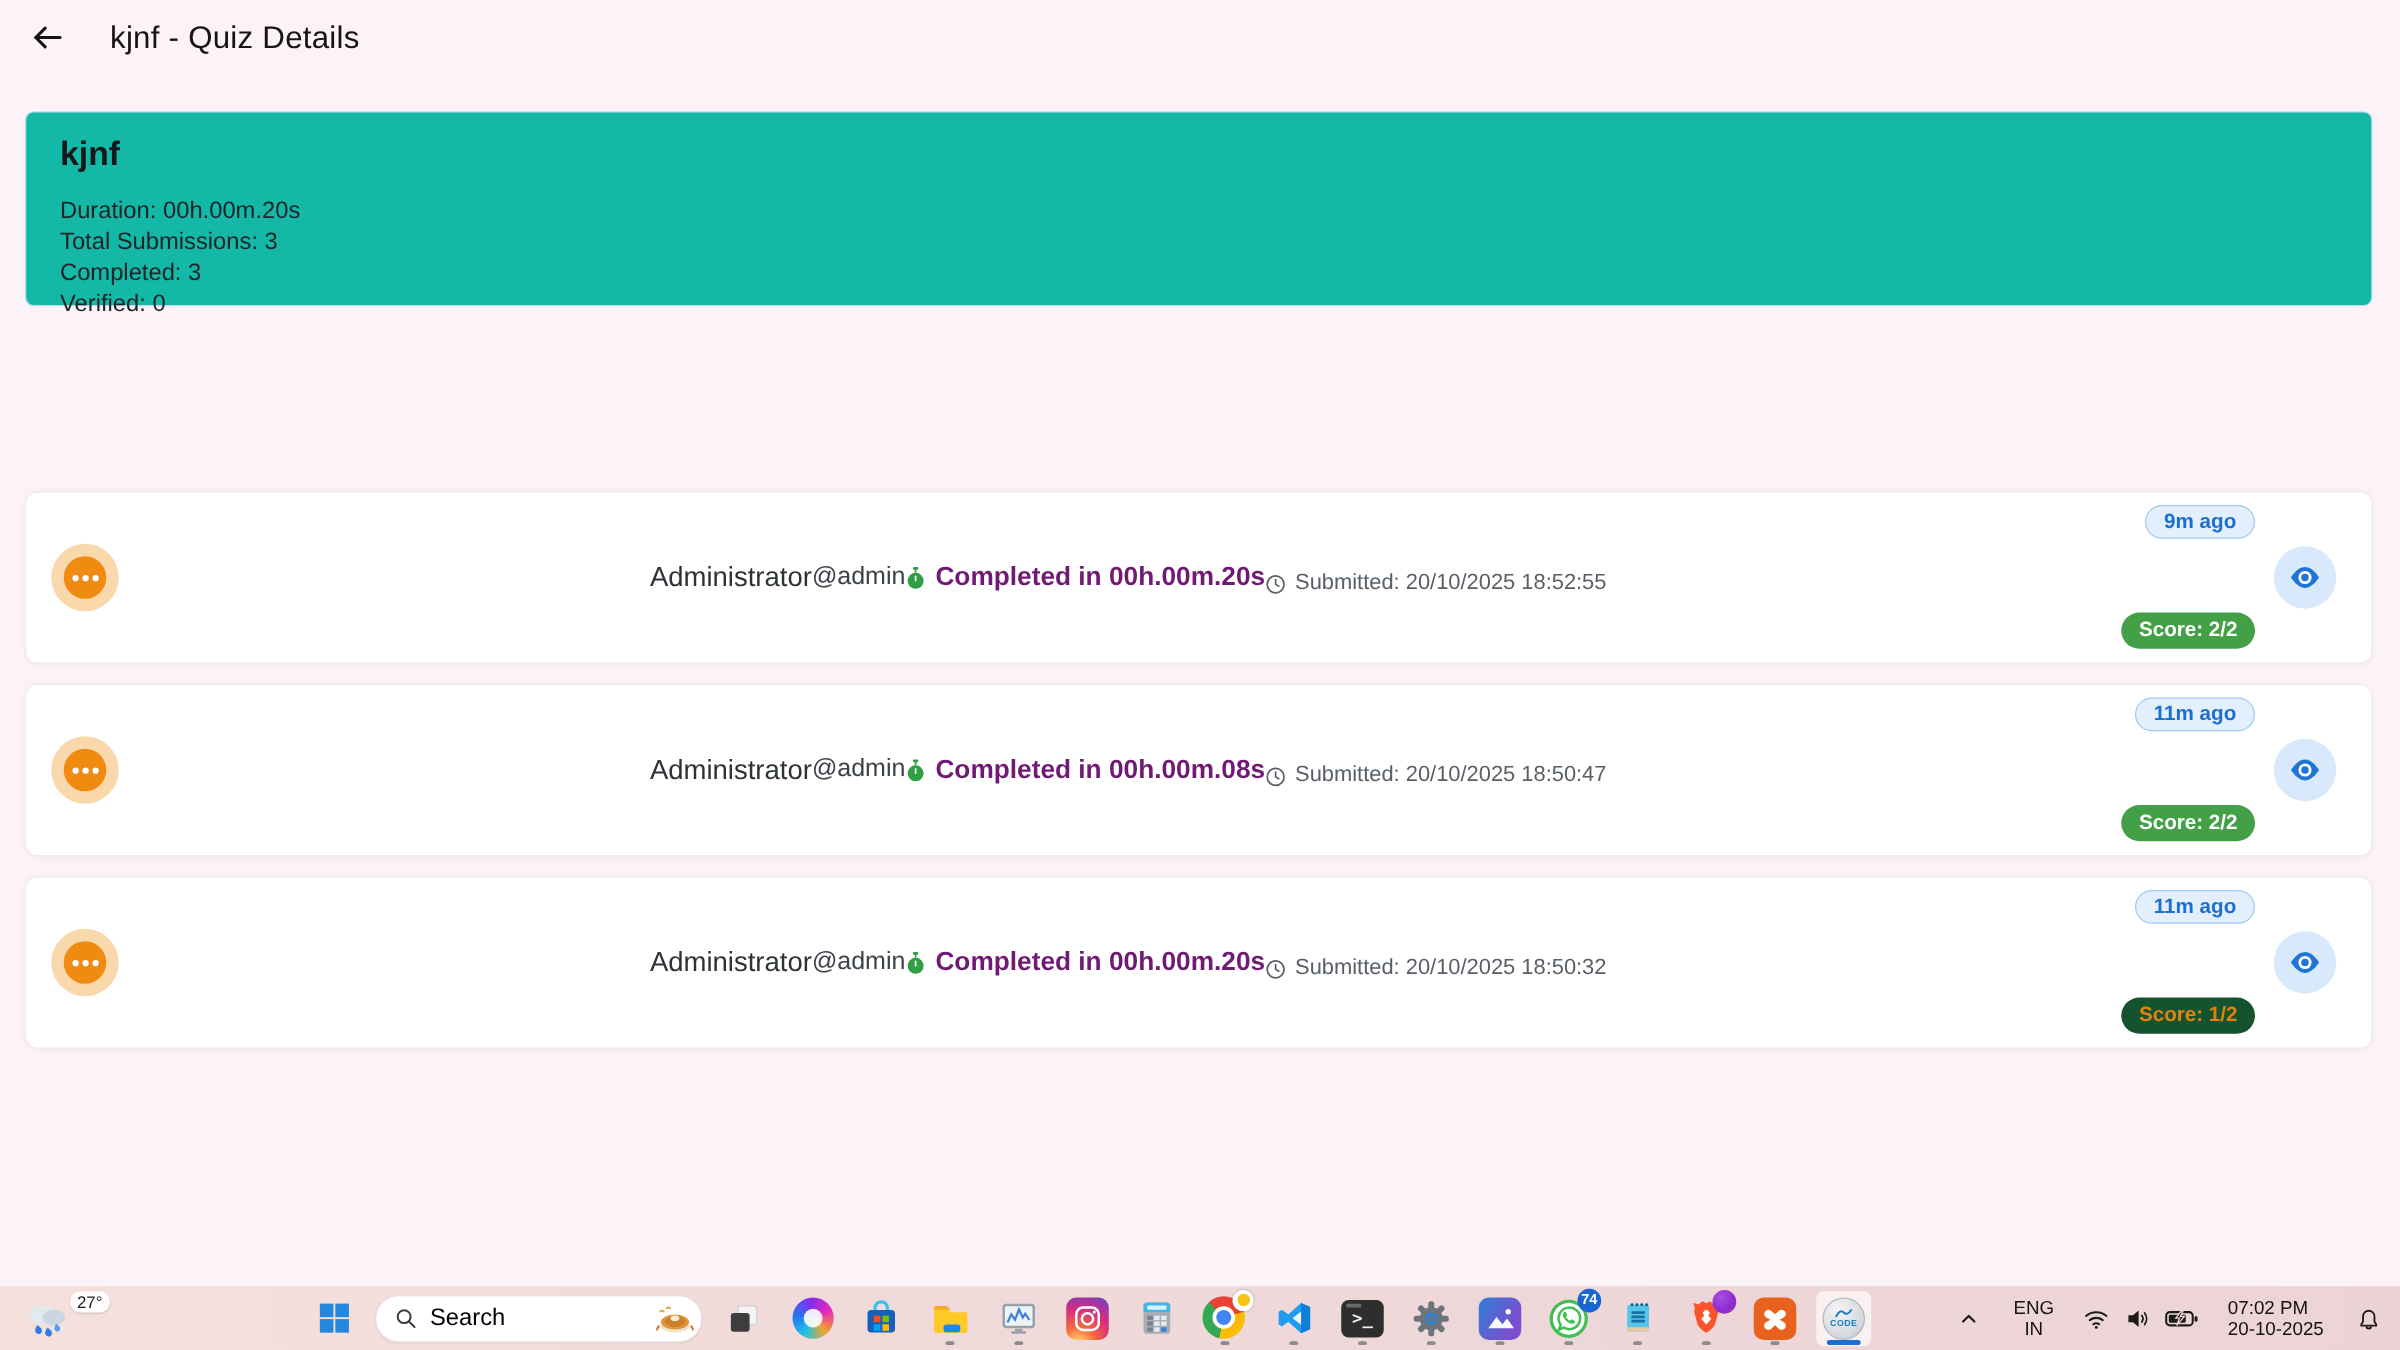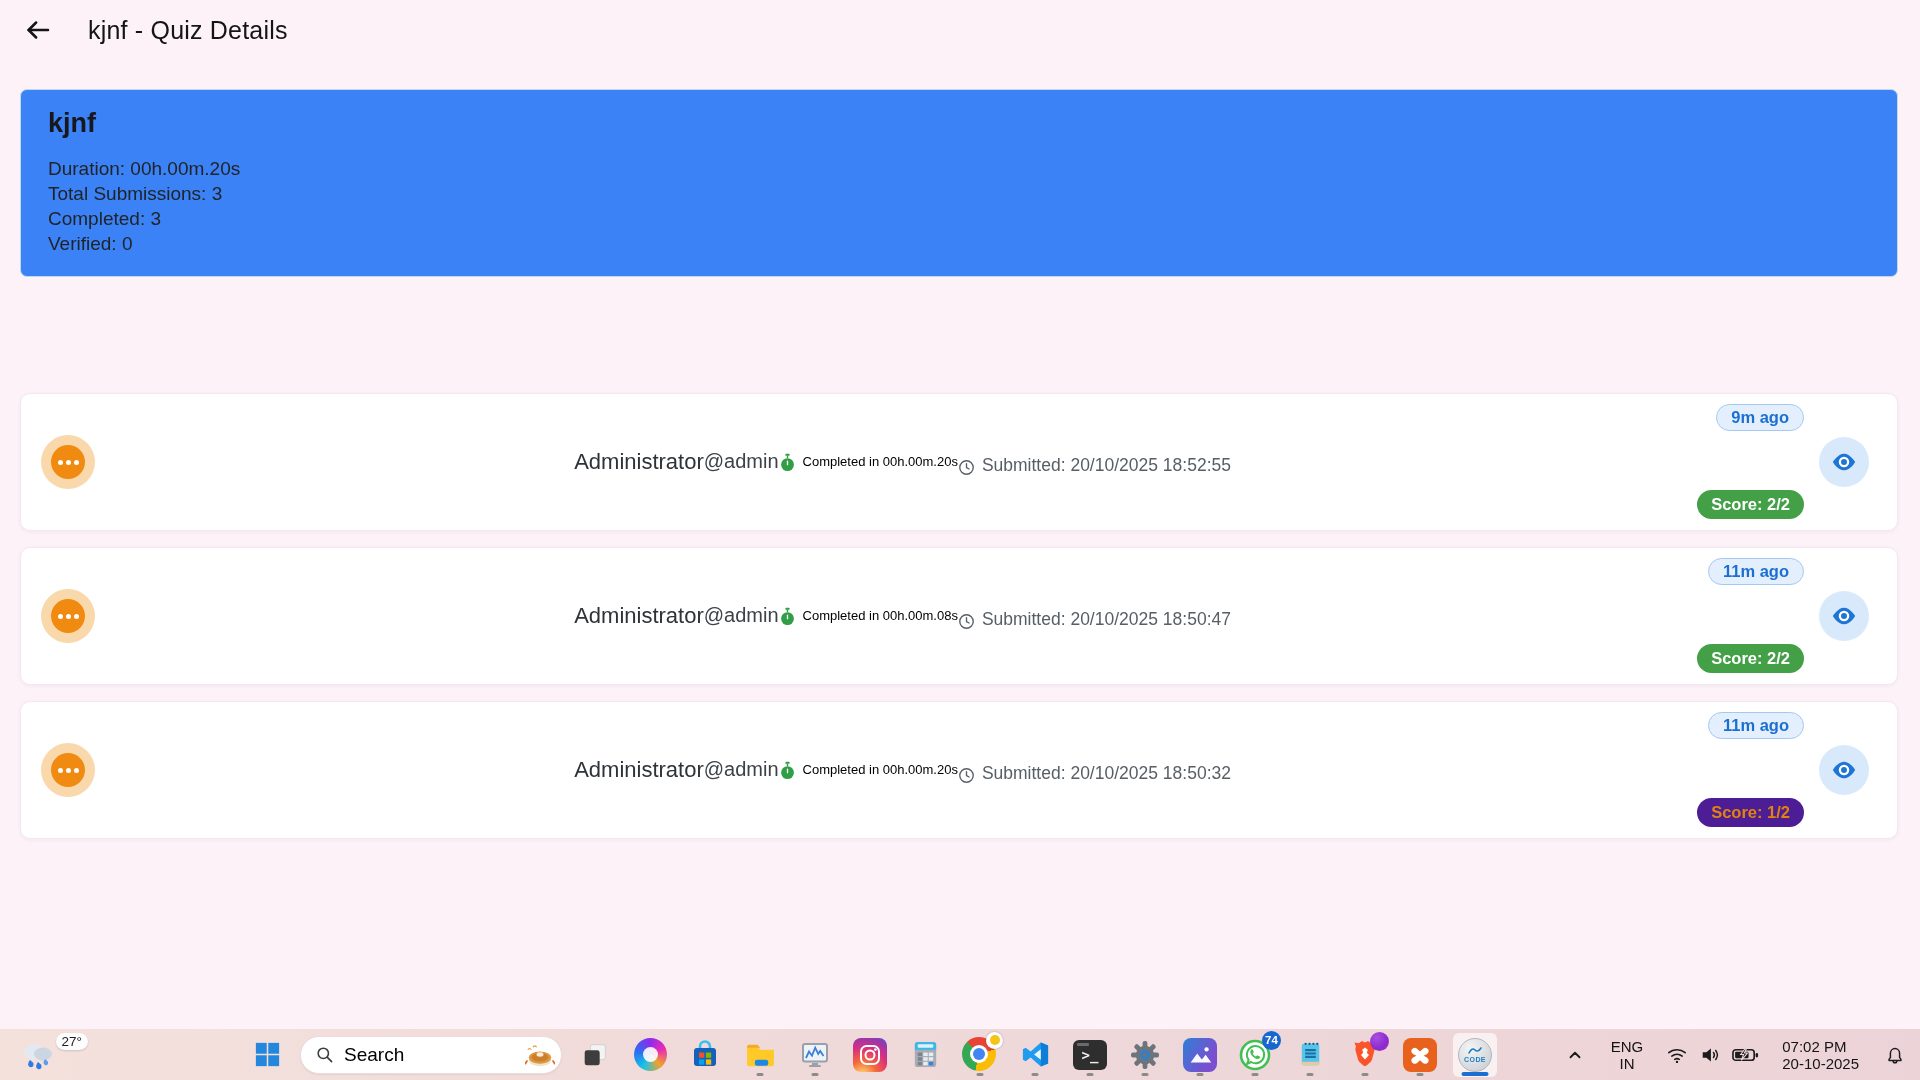--- a/index.html
+++ b/index.html
@@ -7,49 +7,49 @@
   body { font-family:"Liberation Sans", sans-serif; background:#fcf2f8; overflow:hidden; }
   .screen { position:relative; width:1920px; height:1080px; background:#fcf2f8; }
 
   
   .app { position:absolute; inset:0 0 51px 0; }
 
   .app-header { position:absolute; top:0; left:0; right:0; height:60px; display:flex; align-items:center; padding-left:18px; }
   .back-btn { width:40px; height:40px; border:none; background:transparent; cursor:pointer; display:flex; align-items:center; justify-content:center; }
   .page-title { font-size:25px; font-weight:400; color:#141414; margin-left:30px; letter-spacing:.2px; }
 
-  .quiz-info { position:absolute; left:20px; width:1878px; top:89px; height:188px;
-    background:#3b82f6; border:1px solid #bcdcee; border-radius:7px; padding:18px 27px; }
+  .quiz-info { position:absolute; left:20px; width:1878px; top:89px; height:156px;
+    background:#14b8a6; border:1px solid #bcdcee; border-radius:7px; padding:18px 27px; }
   .quiz-info h2 { font-size:27px; font-weight:700; color:#16181b; margin-bottom:17px; }
   .quiz-info p { font-size:19px; color:#202428; line-height:25px; }
 
   .section-title { position:absolute; top:320px; left:0; right:0; text-align:center;
     font-size:24px; font-weight:700; color:#16181b; }
 
   .cards { position:absolute; top:393px; left:20px; width:1878px; display:flex; flex-direction:column; gap:16px; }
   .card { height:138px; background:#ffffff; border:1px solid #f1e9ef; border-radius:10px;
     box-shadow:0 1px 4px rgba(60,30,60,.05); display:flex; align-items:center; padding:0 28px 0 20px; }
   .avatar { width:54px; height:54px; border-radius:50%; background:#f9d8ab; flex:0 0 auto;
     display:flex; align-items:center; justify-content:center; }
   .avatar-core { width:34px; height:34px; border-radius:50%; background:#f18a10; display:flex; align-items:center; justify-content:center; gap:3px; }
   .avatar-core i { width:5px; height:5px; border-radius:50%; background:#fff; }
   .sub-info { margin-left:13px; flex:1 1 auto; display:flex; flex-direction:row; justify-content:center; }
   .sub-name { font-size:22px; color:#2e3338; line-height:28px; }
   .sub-user { font-size:20px; color:#3c4248; line-height:26px; }
   .sub-completed { display:flex; align-items:center; gap:7px; line-height:24px; }
-  .sub-completed span { font-size:13px; font-weight:400; color:#000000; }
+  .sub-completed span { font-size:21px; font-weight:700; color:#701a75; }
   .sub-submitted { display:flex; align-items:flex-end; gap:7px; margin-top:7px; line-height:21px; }
   .sub-submitted span { font-size:17.5px; color:#575e65; }
   .badge-col { align-self:stretch; display:flex; flex-direction:column; justify-content:space-between;
     align-items:flex-end; padding:10px 0 11px 0; }
   .ago-pill { font-size:16.5px; font-weight:700; color:#1b6fd3; background:#e3effc;
     border:1.5px solid #a3c8f1; border-radius:16px; padding:3px 14px; }
   .score-pill { font-size:16.5px; font-weight:700; border-radius:16px; padding:5px 14px; }
   .score-pass { background:#43a047; color:#ffffff; }
-  .score-partial { background:#4c1d95; color:#e2830d; }
+  .score-partial { background:#14532d; color:#e2830d; }
   .eye-btn { width:50px; height:50px; border-radius:50%; border:none; background:#d7e9fb;
     margin-left:15px; cursor:pointer; display:flex; align-items:center; justify-content:center; flex:0 0 auto; }
 
   
   .taskbar { position:absolute; left:0; right:0; bottom:0; height:51px;
     background:linear-gradient(90deg,#f4e1dc 0%, #efd9d9 45%, #ecd3d7 100%); }
   .weather { position:absolute; left:16px; bottom:2px; width:74px; height:47px; cursor:pointer; }
   .weather svg { position:absolute; left:2px; bottom:3px; }
   .temp-badge { position:absolute; top:2px; right:2px; background:#fdfdfd; border-radius:10px;
     font-size:13.5px; color:#1c1c1c; padding:1px 6px; box-shadow:0 1px 2px rgba(0,0,0,.15); }

